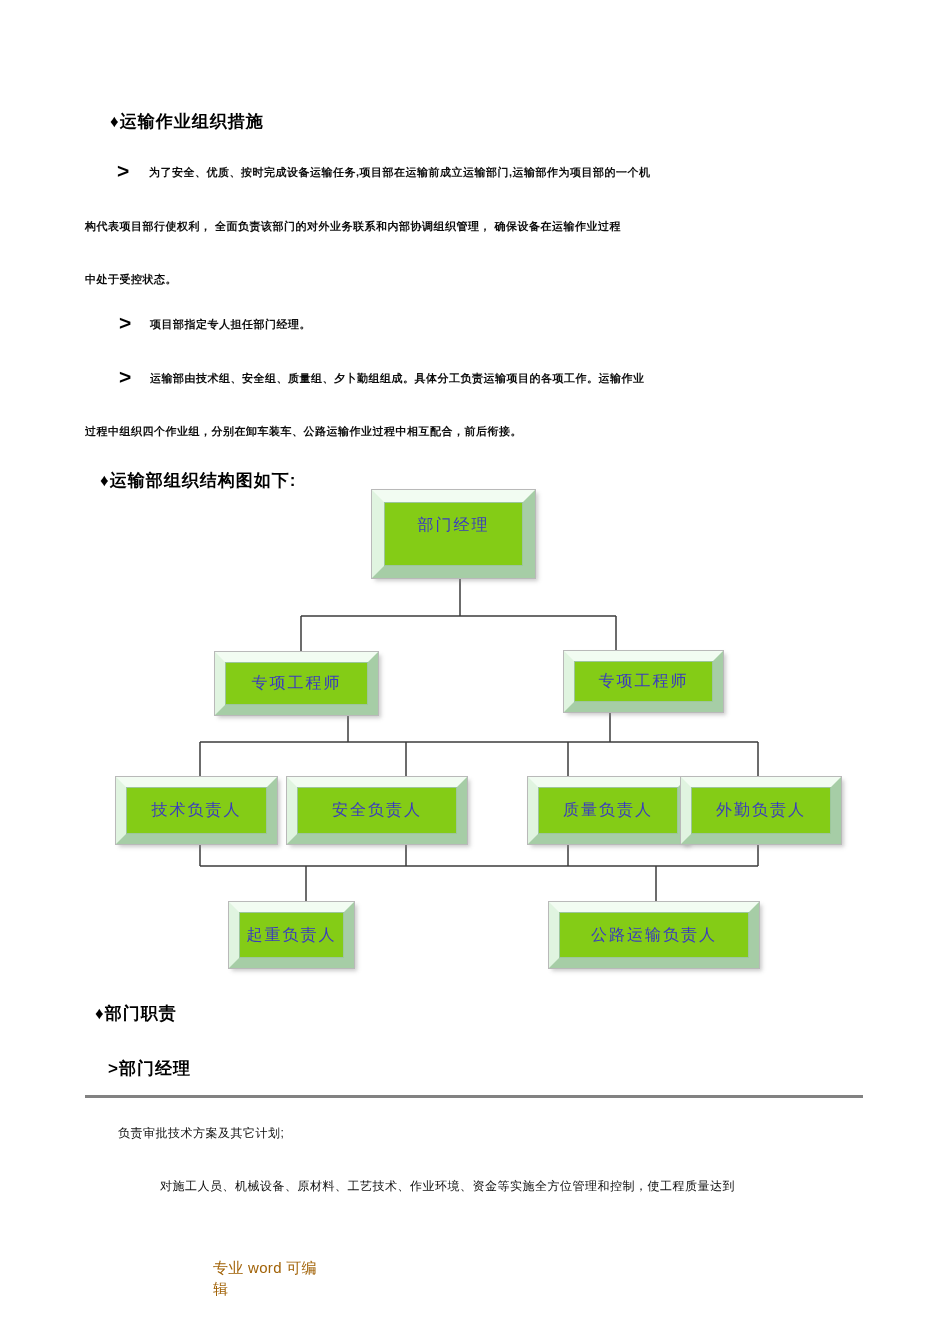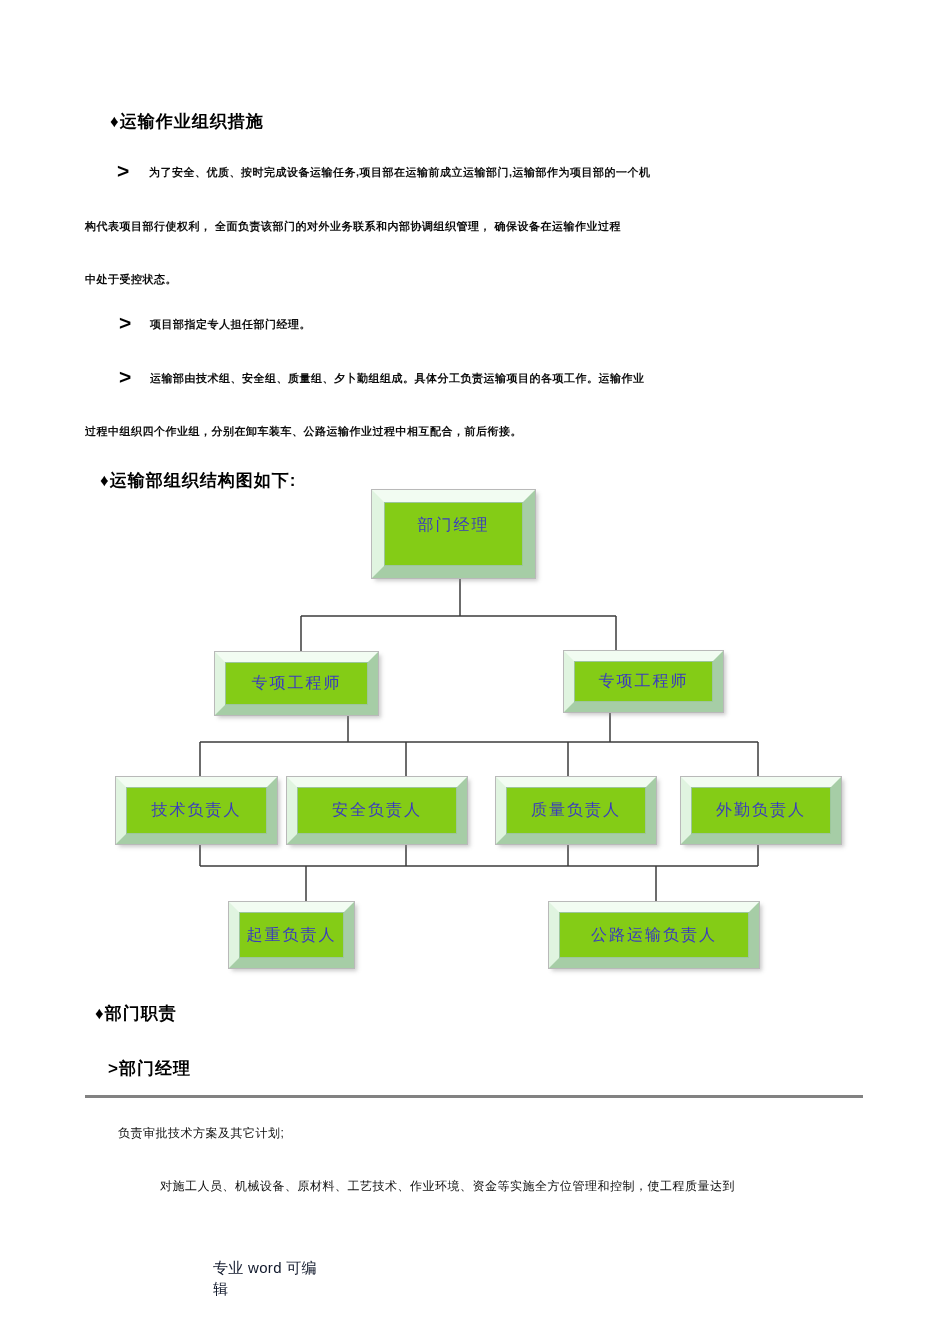--- a/index.html
+++ b/index.html
@@ -24,21 +24,21 @@
     display:flex;align-items:center;justify-content:center;
     font-family:"Liberation Serif",serif;
     font-size:16px;letter-spacing:2px;color:#3a3ac0;
   }
   .b1{left:372px;top:490px;width:163px;height:88px;border-width:12px;
       align-items:flex-start;padding-top:13px;}
   .b2{left:215px;top:652px;width:163px;height:63px;}
   .b3{left:564px;top:651px;width:159px;height:61px;}
   .b4{left:116px;top:777px;width:161px;height:67px;}
   .b5{left:287px;top:777px;width:180px;height:67px;}
-  .b6{left:496px;top:777px;width:160px;height:67px;}
+  .b6{left:528px;top:777px;width:160px;height:67px;}
   .b7{left:681px;top:777px;width:160px;height:67px;}
   .b8{left:229px;top:902px;width:125px;height:66px;}
   .b9{left:549px;top:902px;width:210px;height:66px;}
 
   
   .h-measures{left:110px;top:110px;}
   .p1-bullet{left:117px;top:159px;}
   .p1-l1{left:149px;top:165px;}
   .p1-l2{left:85px;top:219px;}
   .p1-l3{left:85px;top:272px;}
@@ -47,21 +47,21 @@
   .p3-bullet{left:119px;top:365px;}
   .p3-l1{left:150px;top:371px;}
   .p3-l2{left:85px;top:424px;}
   .h-chart{left:100px;top:469px;}
   .h-duties{left:95px;top:1002px;}
   .h-role{left:108px;top:1057px;}
   .divider{left:85px;top:1095px;width:778px;height:3px;background:#828282;}
   .duty1{left:118px;top:1125px;}
   .duty2{left:112px;top:1178px;margin-left:48px;}
   .footer{left:213px;top:1257px;font-size:15px;font-weight:400;
-          color:#0f172a;line-height:21px;letter-spacing:0.3px;}
+          color:#a16207;line-height:21px;letter-spacing:0.3px;}
   svg.connectors{position:absolute;left:0;top:0;}
 </style>
 </head>
 <body>
 
 <div class="abs heading h-measures">♦运输作业组织措施</div>
 
 <div class="abs bullet p1-bullet">&gt;</div>
 <div class="abs body-text p1-l1">为了安全、优质、按时完成设备运输任务,项目部在运输前成立运输部门,运输部作为项目部的一个机</div>
 <div class="abs body-text p1-l2">构代表项目部行使权利， 全面负责该部门的对外业务联系和内部协调组织管理， 确保设备在运输作业过程</div>

